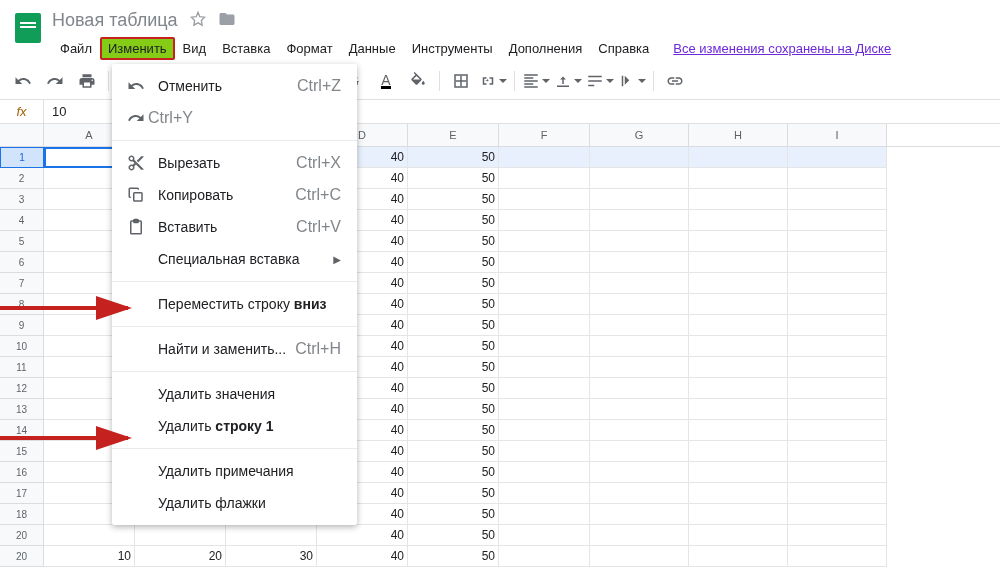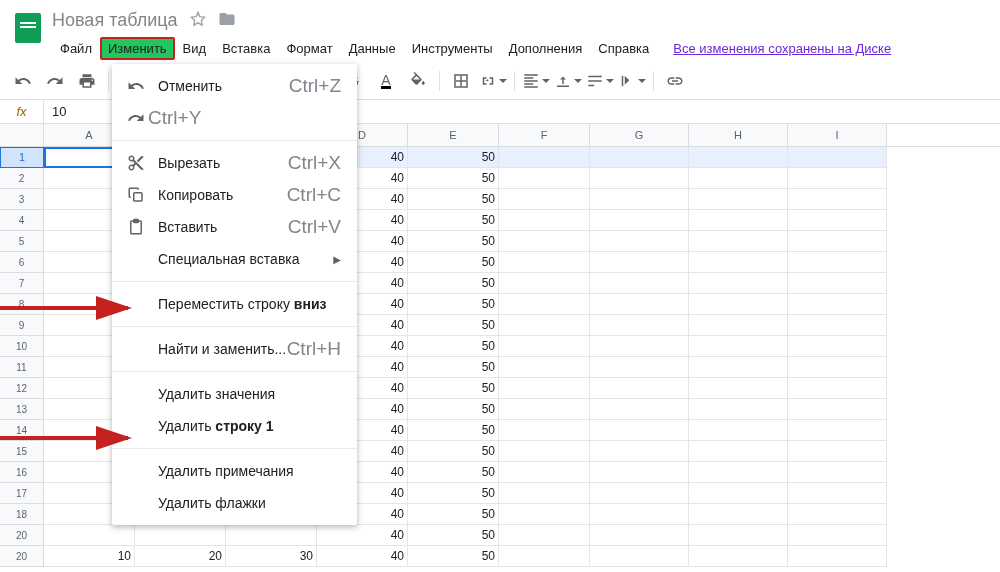--- a/index.html
+++ b/index.html
@@ -9,21 +9,21 @@
 .logo-icon { width: 26px; height: 30px; background: #0f9d58; border-radius: 2px; position: relative; }
 .logo-lines { position: absolute; left: 5px; right: 5px; top: 9px; }
 .logo-lines::before, .logo-lines::after { content: ''; display: block; height: 2px; background: #fff; margin-bottom: 2px; }
 .logo-lines::after { margin-bottom: 0; }
 .title-area { flex: 1; padding-left: 4px; }
 .title-row { display: flex; align-items: center; gap: 12px; height: 24px; }
 .doc-title { font-size: 18px; color: #80868b; }
 .star-icon, .folder-icon { color: #80868b; fill: #80868b; }
 .menubar { display: flex; align-items: center; margin-top: 2px; height: 28px; }
 .menu-item { padding: 4px 8px; color: #202124; cursor: pointer; border-radius: 2px; }
-.menu-item.active { background: #22c55e; border: 2px solid #c5221f; padding: 2px 6px; }
+.menu-item.active { background: #84cc16; border: 2px solid #c5221f; padding: 2px 6px; }
 .save-status { margin-left: 16px; color: #6d28d9; text-decoration: underline; font-size: 13px; }
 .toolbar { display: flex; align-items: center; height: 38px; border-bottom: 1px solid #e0e0e0; padding: 0 8px; gap: 2px; }
 .tb-btn { width: 30px; height: 26px; display: inline-flex; align-items: center; justify-content: center; color: #5f6368; cursor: pointer; }
 .tb-sep { width: 1px; height: 20px; background: #e0e0e0; margin: 0 4px; }
 .tb-font { display: flex; align-items: center; border: none; padding: 0 6px; min-width: 90px; gap: 6px; color: #202124; cursor: pointer; justify-content: space-between; }
 .tb-size { display: flex; align-items: center; padding: 0 6px; min-width: 44px; gap: 6px; color: #202124; cursor: pointer; justify-content: space-between; }
 .caret { width: 0; height: 0; border-left: 4px solid transparent; border-right: 4px solid transparent; border-top: 4px solid #5f6368; }
 .fxbar { display: flex; align-items: center; height: 24px; border-bottom: 1px solid #e0e0e0; }
 .fx-label { width: 44px; text-align: center; color: #a16207; font-style: italic; font-size: 13px; border-right: 1px solid #e0e0e0; height: 100%; display: flex; align-items: center; justify-content: center; }
 .fx-value { padding: 0 8px; font-size: 13px; }
@@ -36,21 +36,21 @@
 .row { display: flex; height: 21px; }
 .row-hdr { width: 44px; border-right: 1px solid #dadce0; border-bottom: 1px solid #dadce0; background: #f8f9fa; display: flex; align-items: center; justify-content: center; font-size: 10px; color: #5f6368; }
 .cell { border-right: 1px solid #e5e5e5; border-bottom: 1px solid #e5e5e5; display: flex; align-items: center; justify-content: flex-end; padding: 0 3px; font-size: 12px; }
 .row.selected .cell { background: #e8f0fe; }
 .row.selected .row-hdr { background: #d2e3fc; color: #1967d2; border: 1px solid #1a73e8; }
 .row.selected .cell.col-A { border: 1px solid #1a73e8; background: #fff; box-shadow: inset 0 0 0 1px #1a73e8; }
 .dropdown { position: absolute; left: 112px; top: 64px; width: 245px; background: #fff; box-shadow: 0 2px 6px rgba(0,0,0,.3); border-radius: 2px; padding: 6px 0; z-index: 100; }
 .dd-item { display: flex; align-items: center; height: 32px; padding: 0 16px 0 12px; cursor: pointer; font-size: 14px; color: #202124; }
 .dd-icon { width: 24px; display: inline-flex; align-items: center; justify-content: center; color: #5f6368; }
 .dd-label { flex: 1; padding-left: 10px; }
-.dd-shortcut { color: #80868b; font-size: 19px; }
+.dd-shortcut { color: #80868b; font-size: 16px; }
 .dd-sep { height: 1px; background: #e8eaed; margin: 6px 0; }
 .dd-arrow { color: #5f6368; font-size: 10px; }
 .arrow-annotation { position: absolute; z-index: 200; pointer-events: none; }
 .arrow1 { left: -6px; top: 296px; }
 .arrow2 { left: -6px; top: 426px; }
 .bold-span { font-weight: bold; }
 </style>
 </head>
 <body>
 

